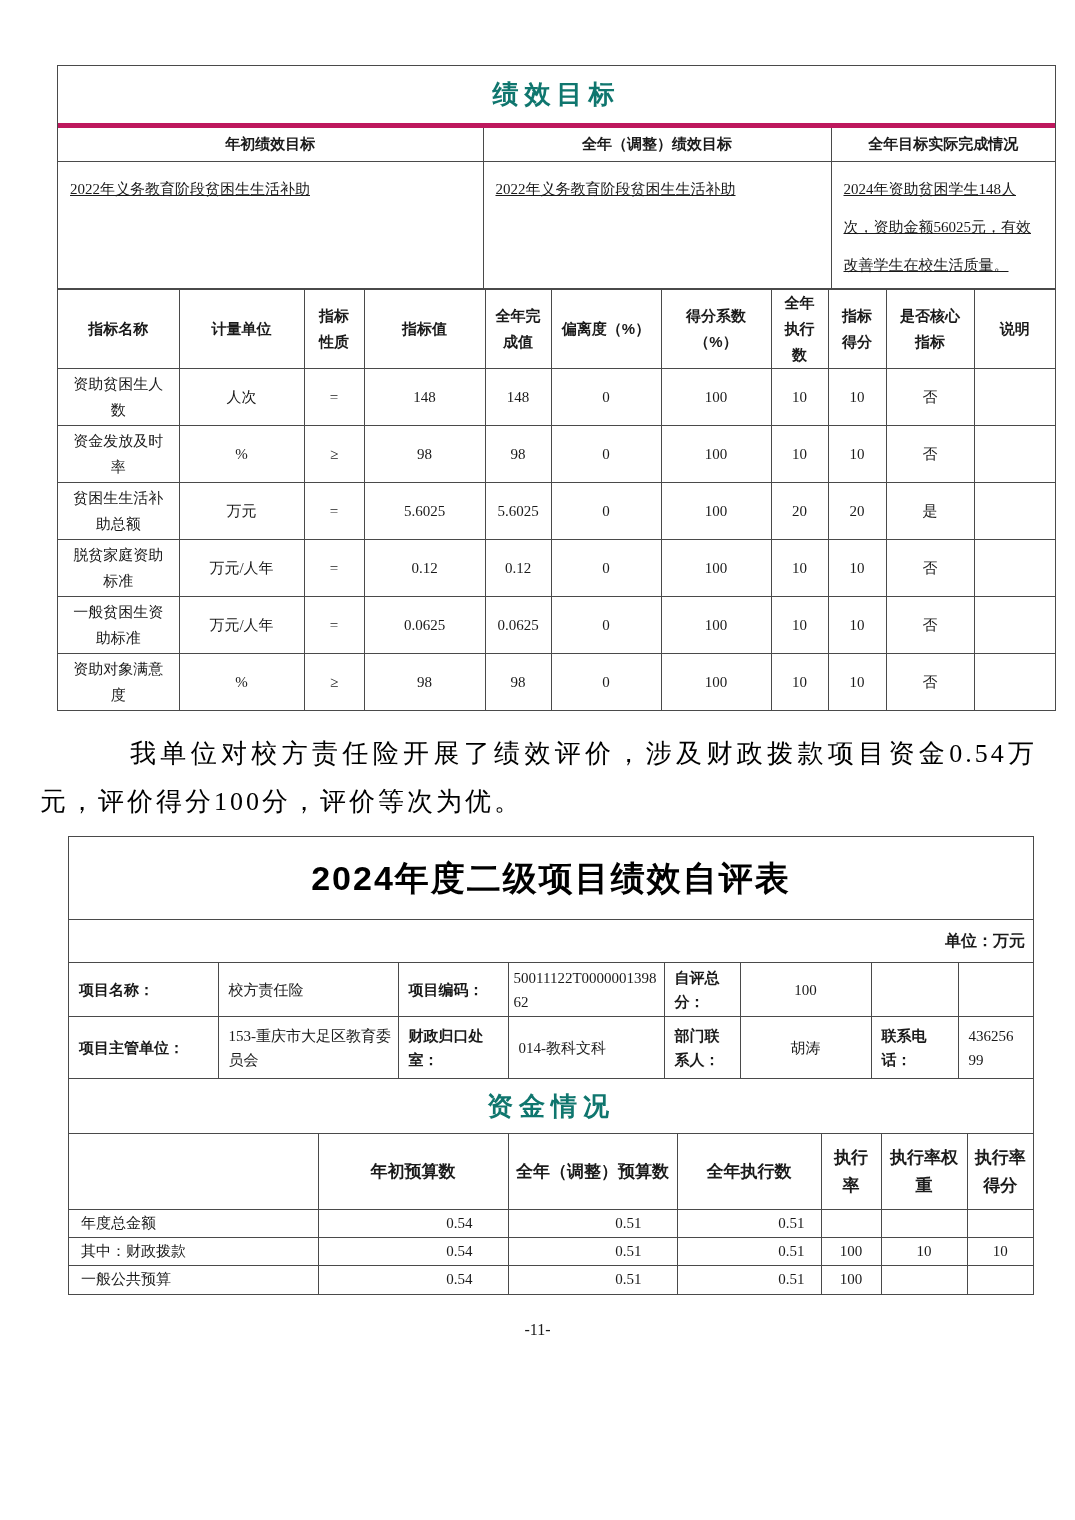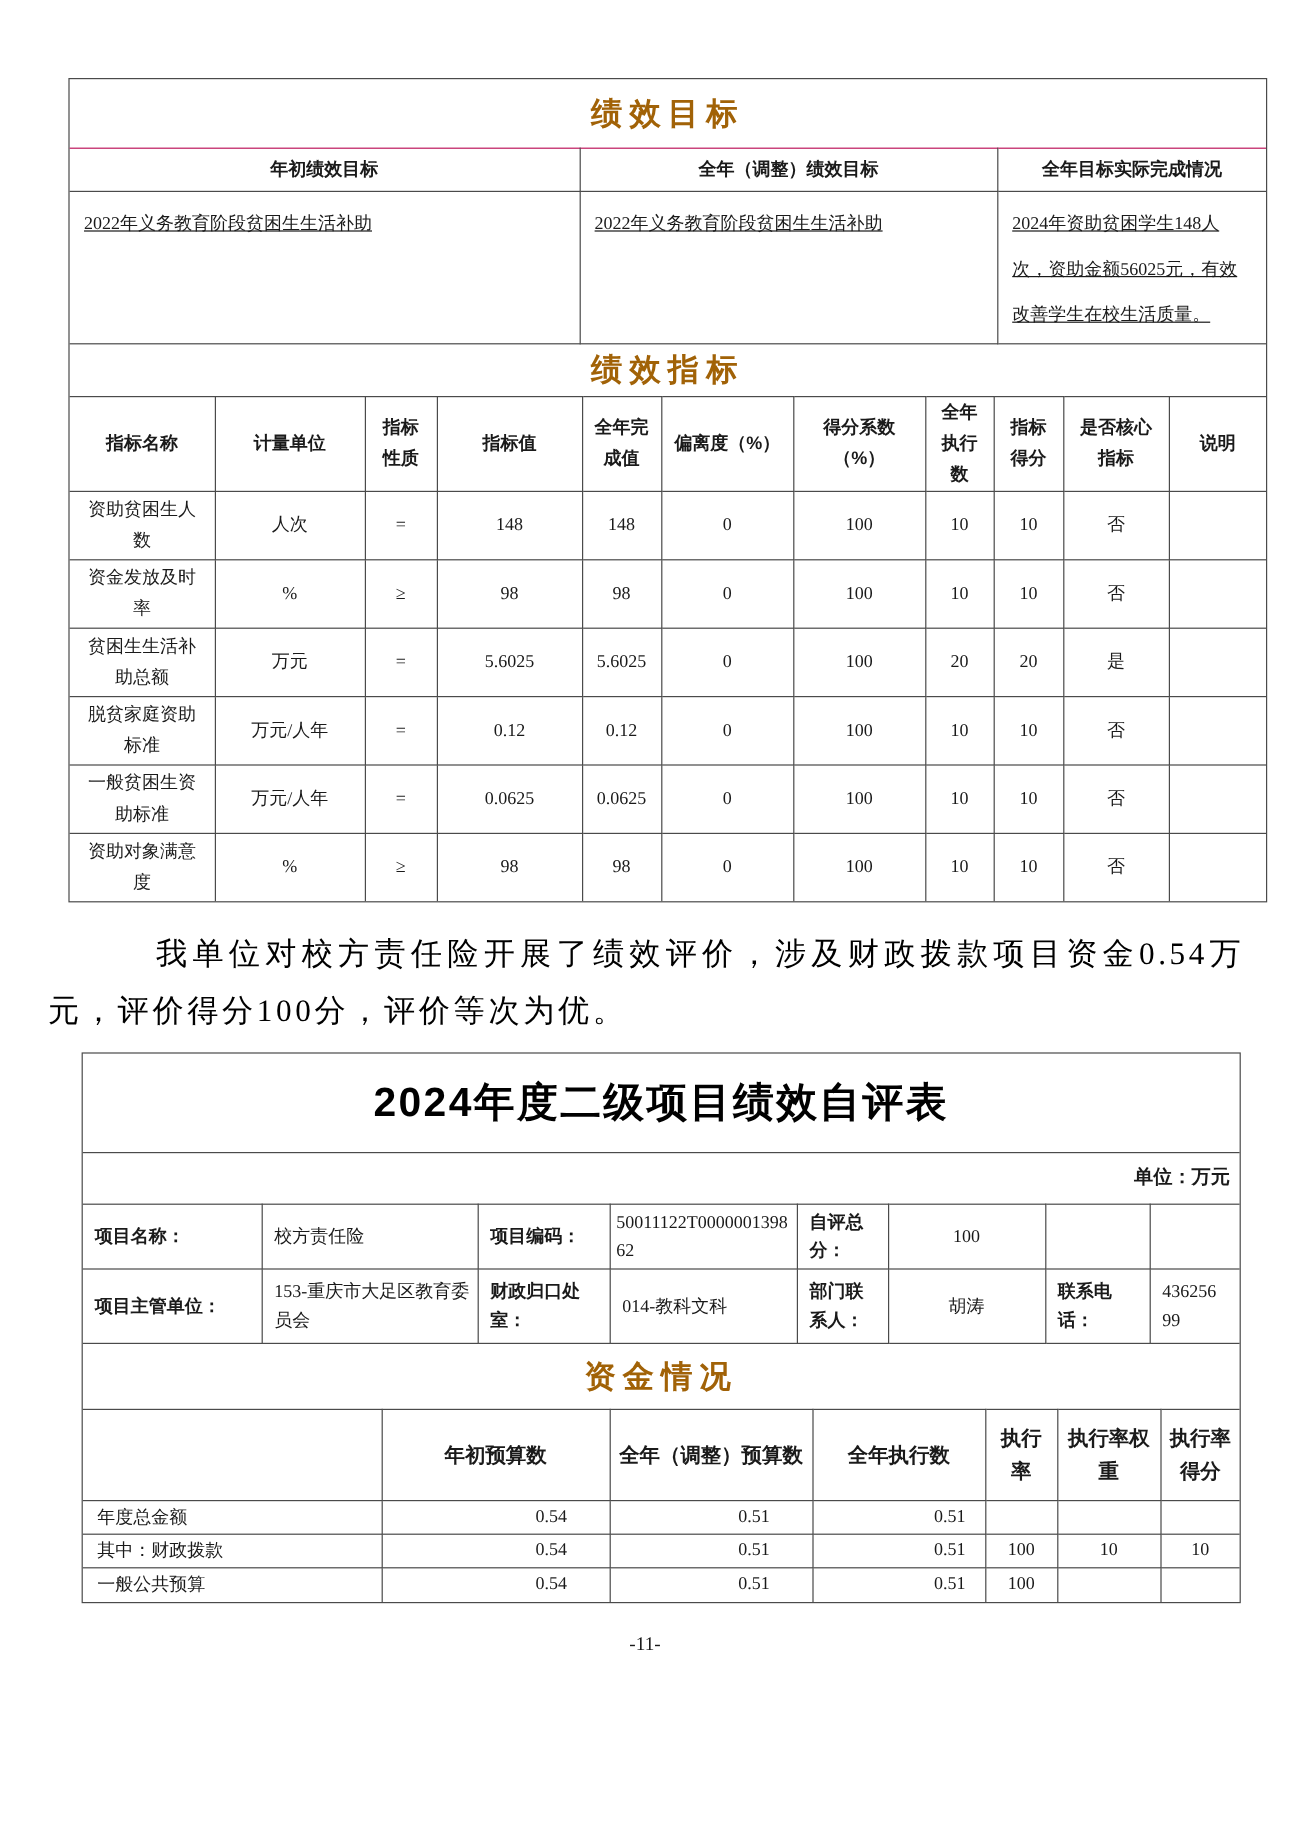--- a/index.html
+++ b/index.html
@@ -10,28 +10,28 @@
   .box{box-sizing:border-box;border:1px solid #4a4a4a;background:#fff;}
   .t1{margin:65px 0 0 57px;width:999px;}
   .t2{margin:10px 0 0 68px;width:966px;}
 
   table{border-collapse:collapse;width:100%;table-layout:fixed;}
   th,td{border:1px solid #4a4a4a;box-sizing:border-box;overflow:hidden;}
   th:first-child,td:first-child{border-left:none;}
   th:last-child,td:last-child{border-right:none;}
 
   
-  .sec-title{font-family:"Liberation Sans","DejaVu Sans",sans-serif;font-weight:bold;color:#a16207;
+  .sec-title{font-family:"Liberation Sans","DejaVu Sans",sans-serif;font-weight:bold;color:#0f766e;
              text-align:center;font-size:26px;letter-spacing:6px;}
   .sec-title.h57{height:57px;line-height:57px;}
   .sec-title.h43{height:43px;line-height:43px;}
   .sec-title.h54{height:54px;line-height:54px;}
 
   
-  .goal th{height:36px;font-size:15px;font-family:"Liberation Sans","DejaVu Sans",sans-serif;font-weight:bold;text-align:center;vertical-align:middle;border-top:1px solid #be185d;}
+  .goal th{height:36px;font-size:15px;font-family:"Liberation Sans","DejaVu Sans",sans-serif;font-weight:bold;text-align:center;vertical-align:middle;border-top:5px solid #be185d;}
   .goal td{height:91px;vertical-align:top;text-align:left;padding:8px 12px 4px 12px;font-size:15px;line-height:38px;}
   .goal tr:last-child td{border-bottom:1px solid #4a4a4a;text-decoration:underline;}
 
   
   .ind th{height:70px;font-size:15px;font-family:"Liberation Sans","DejaVu Sans",sans-serif;font-weight:bold;
           text-align:center;vertical-align:middle;line-height:26px;padding:0 9px;}
   .ind td{height:56px;font-size:15px;text-align:center;vertical-align:middle;line-height:26px;padding:2px 4px;}
   .ind td.name{text-align:center;padding:2px 10px;}
   .ind tr:last-child td{border-bottom:none;}
 
@@ -89,21 +89,20 @@
       </thead>
       <tbody>
         <tr>
           <td>2022年义务教育阶段贫困生生活补助</td>
           <td>2022年义务教育阶段贫困生生活补助</td>
           <td>2024年资助贫困学生148人次，资助金额56025元，有效改善学生在校生活质量。</td>
         </tr>
       </tbody>
     </table>
 
-    <div class="sec-title h43">绩效指标</div>
 
     <table class="ind">
       <colgroup>
         <col style="width:121px">
           <col style="width:125px">
           <col style="width:60px">
           <col style="width:121px">
         <col style="width:66px">
           <col style="width:110px">
           <col style="width:110px">

